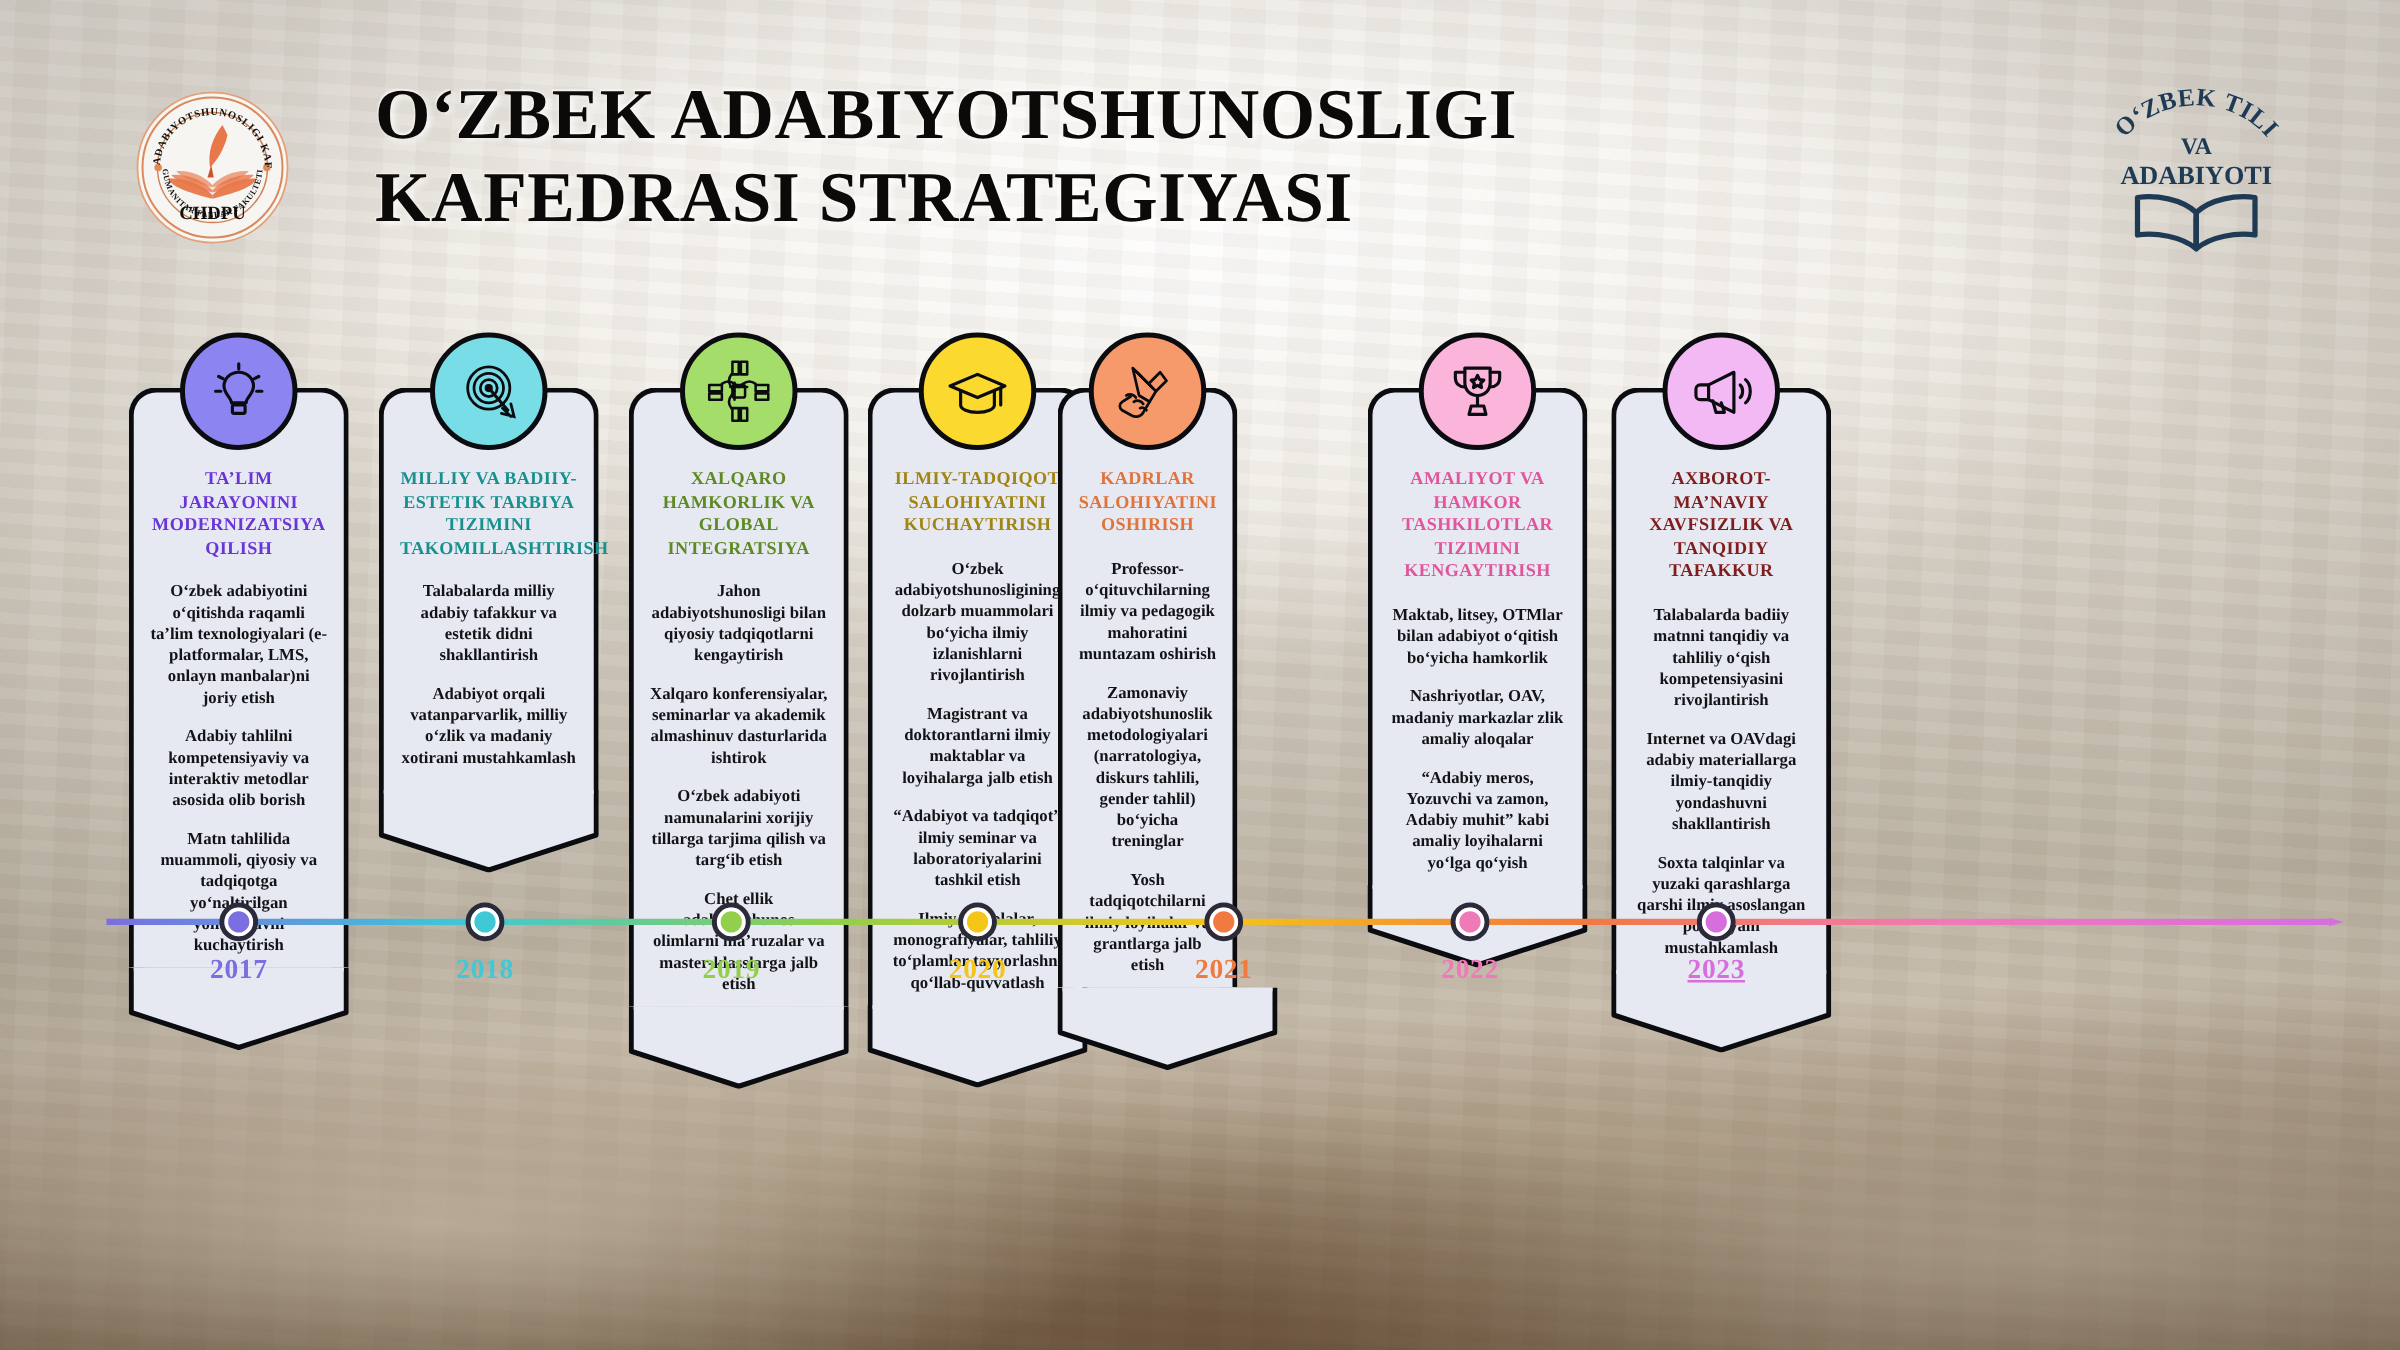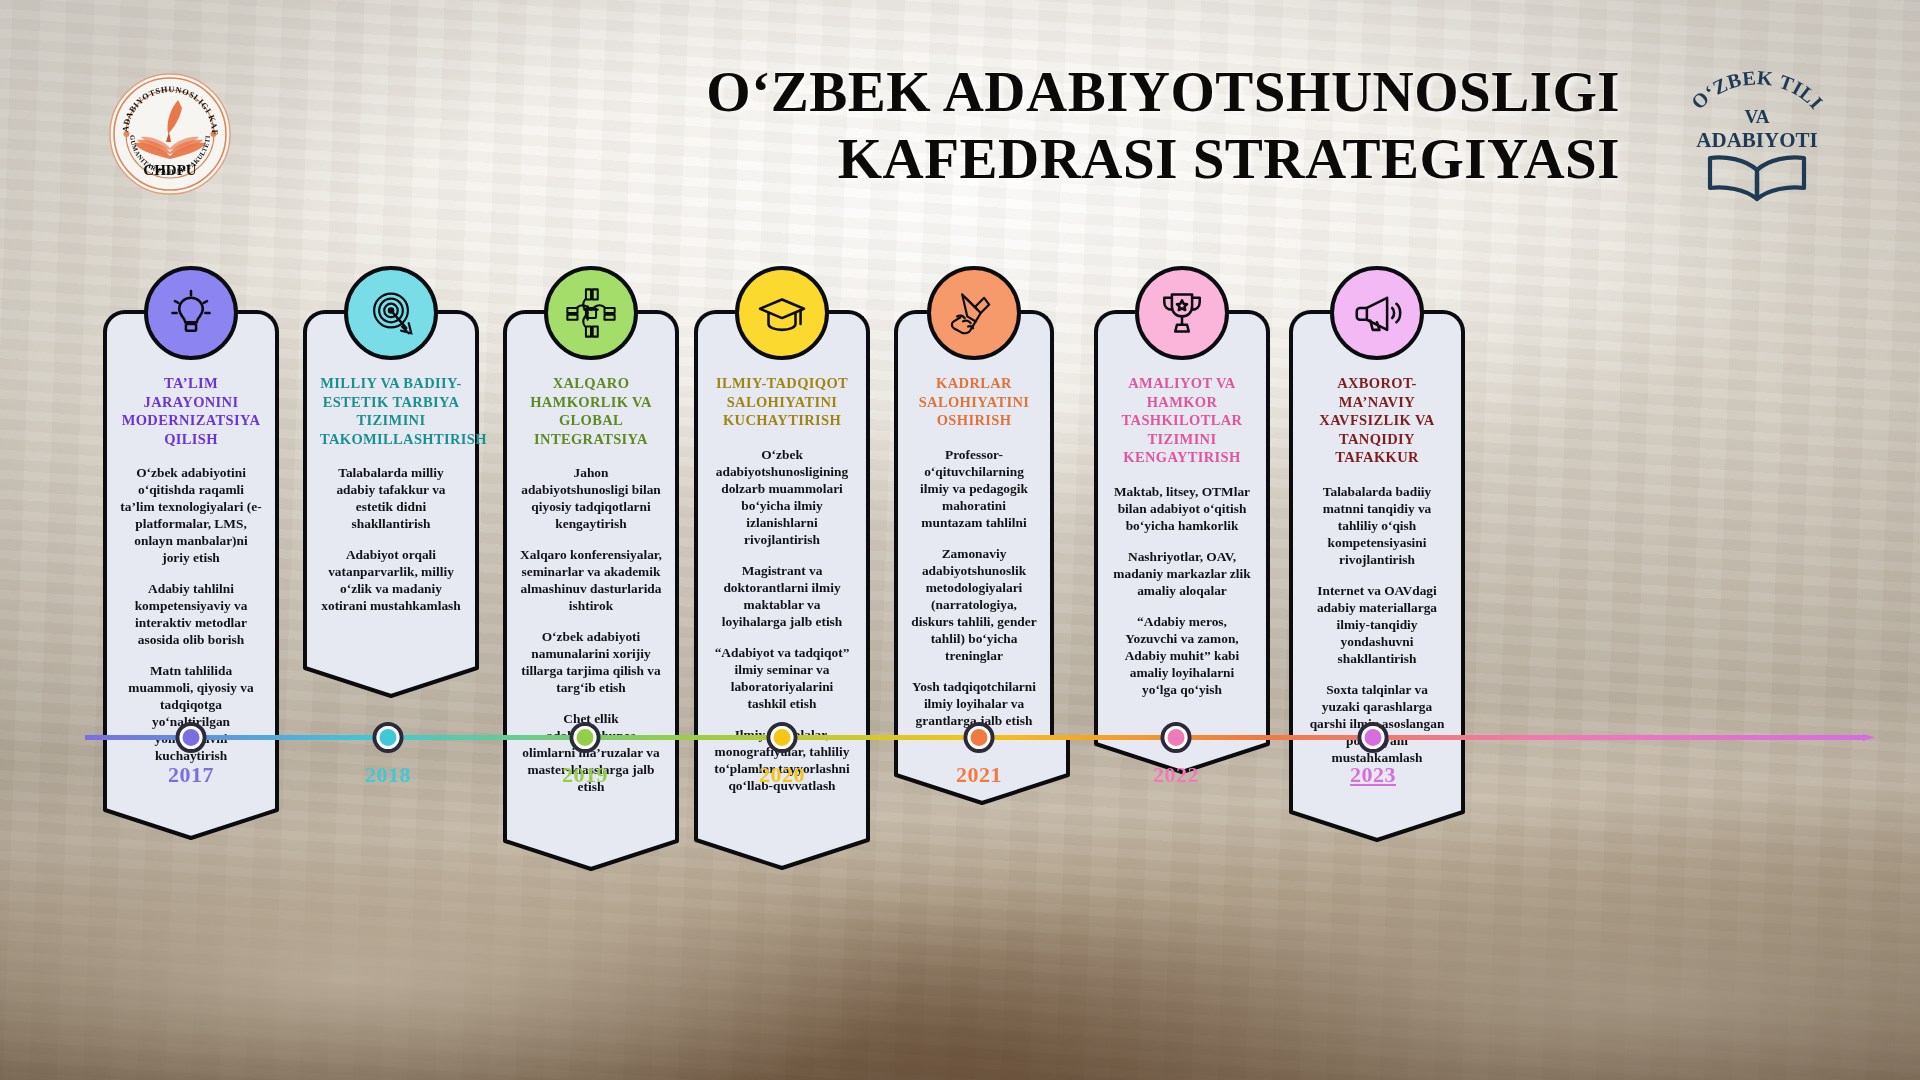--- a/index.html
+++ b/index.html
@@ -48,21 +48,21 @@
   .logo-left {
     position: absolute; left: 108px; top: 72px;
     width: 124px; height: 124px;
   }
   .logo-right {
     position: absolute; right: 78px; top: 62px;
     width: 170px; height: 145px;
   }
   .title-wrap {
     position: absolute; left: 300px; right: 300px; top: 58px;
-    text-align: right;
+    text-align: left;
   }
   .title-wrap h1 {
     font-family: "Liberation Serif", "DejaVu Serif", serif;
     font-weight: bold;
     font-size: 57px;
     line-height: 1.18;
     letter-spacing: .5px;
     color: #0c0a08;
     text-shadow: 3px 3px 5px rgba(255,255,255,0.75), -1px -1px 0 rgba(255,255,255,0.5);
   }
@@ -299,35 +299,35 @@
         <p>“Adabiyot va tadqiqot” ilmiy seminar va laboratoriyalarini tashkil etish</p>
         <p>Ilmiy maqolalar, monografiyalar, tahliliy to‘plamlar tayyorlashni qo‘llab-quvvatlash</p>
      </div>
      <div class="card-foot">
        <svg width="176" height="66" viewBox="0 0 176 66">
          <path d="M2 0 L2 36 L88 64 L174 36 L174 0" fill="#e7e9f2" stroke="#0b0c10" stroke-width="4" stroke-linejoin="round"></path>
          <rect x="4" y="0" width="168" height="3" fill="#e7e9f2"></rect>
        </svg>
      </div>
     </div>
-    <div class="card" style="left: 894px; width: 160px;">
+    <div class="card" style="left: 846px; width: 144px;">
       <div class="card-body">
        <div class="icon-circle" style="background:#f79a6b">
          <svg viewBox="0 0 64 64" fill="none" stroke="#0b0c10" stroke-width="2.6" stroke-linejoin="round" stroke-linecap="round">
       <path d="M18 10 L40 32 L34 42 L24 36 Z"></path>
       <path d="M22 14 L36 28"></path>
       <path d="M34 42 L28 52c-2 4-7 5-11 3l-9-5c-3-2-3-6 0-8l8-5"></path>
       <path d="M12 36c3-2 7-1 9 2"></path>
       <path d="M19 42c3-2 7-1 9 2"></path>
       <path d="M25 48c2-1 5 0 6 2"></path>
       <path d="M40 32 L50 22 L44 14 L34 24"></path>
     </svg>
        </div>
        <h3 style="color:#e0733a">KADRLAR SALOHIYATINI OSHIRISH</h3>
-       <p>Professor-o‘qituvchilarning ilmiy va pedagogik mahoratini muntazam tahlilni</p>
+       <p>Professor-o‘qituvchilarning ilmiy va pedagogik mahoratini muntazam oshirish</p>
         <p>Zamonaviy adabiyotshunoslik metodologiyalari (narratologiya, diskurs tahlili, gender tahlil) bo‘yicha treninglar</p>
         <p>Yosh tadqiqotchilarni ilmiy loyihalar va grantlarga jalb etish</p>
      </div>
      <div class="card-foot">
        <svg width="176" height="66" viewBox="0 0 176 66">
          <path d="M2 0 L2 36 L88 64 L174 36 L174 0" fill="#e7e9f2" stroke="#0b0c10" stroke-width="4" stroke-linejoin="round"></path>
          <rect x="4" y="0" width="168" height="3" fill="#e7e9f2"></rect>
        </svg>
      </div>
     </div>

